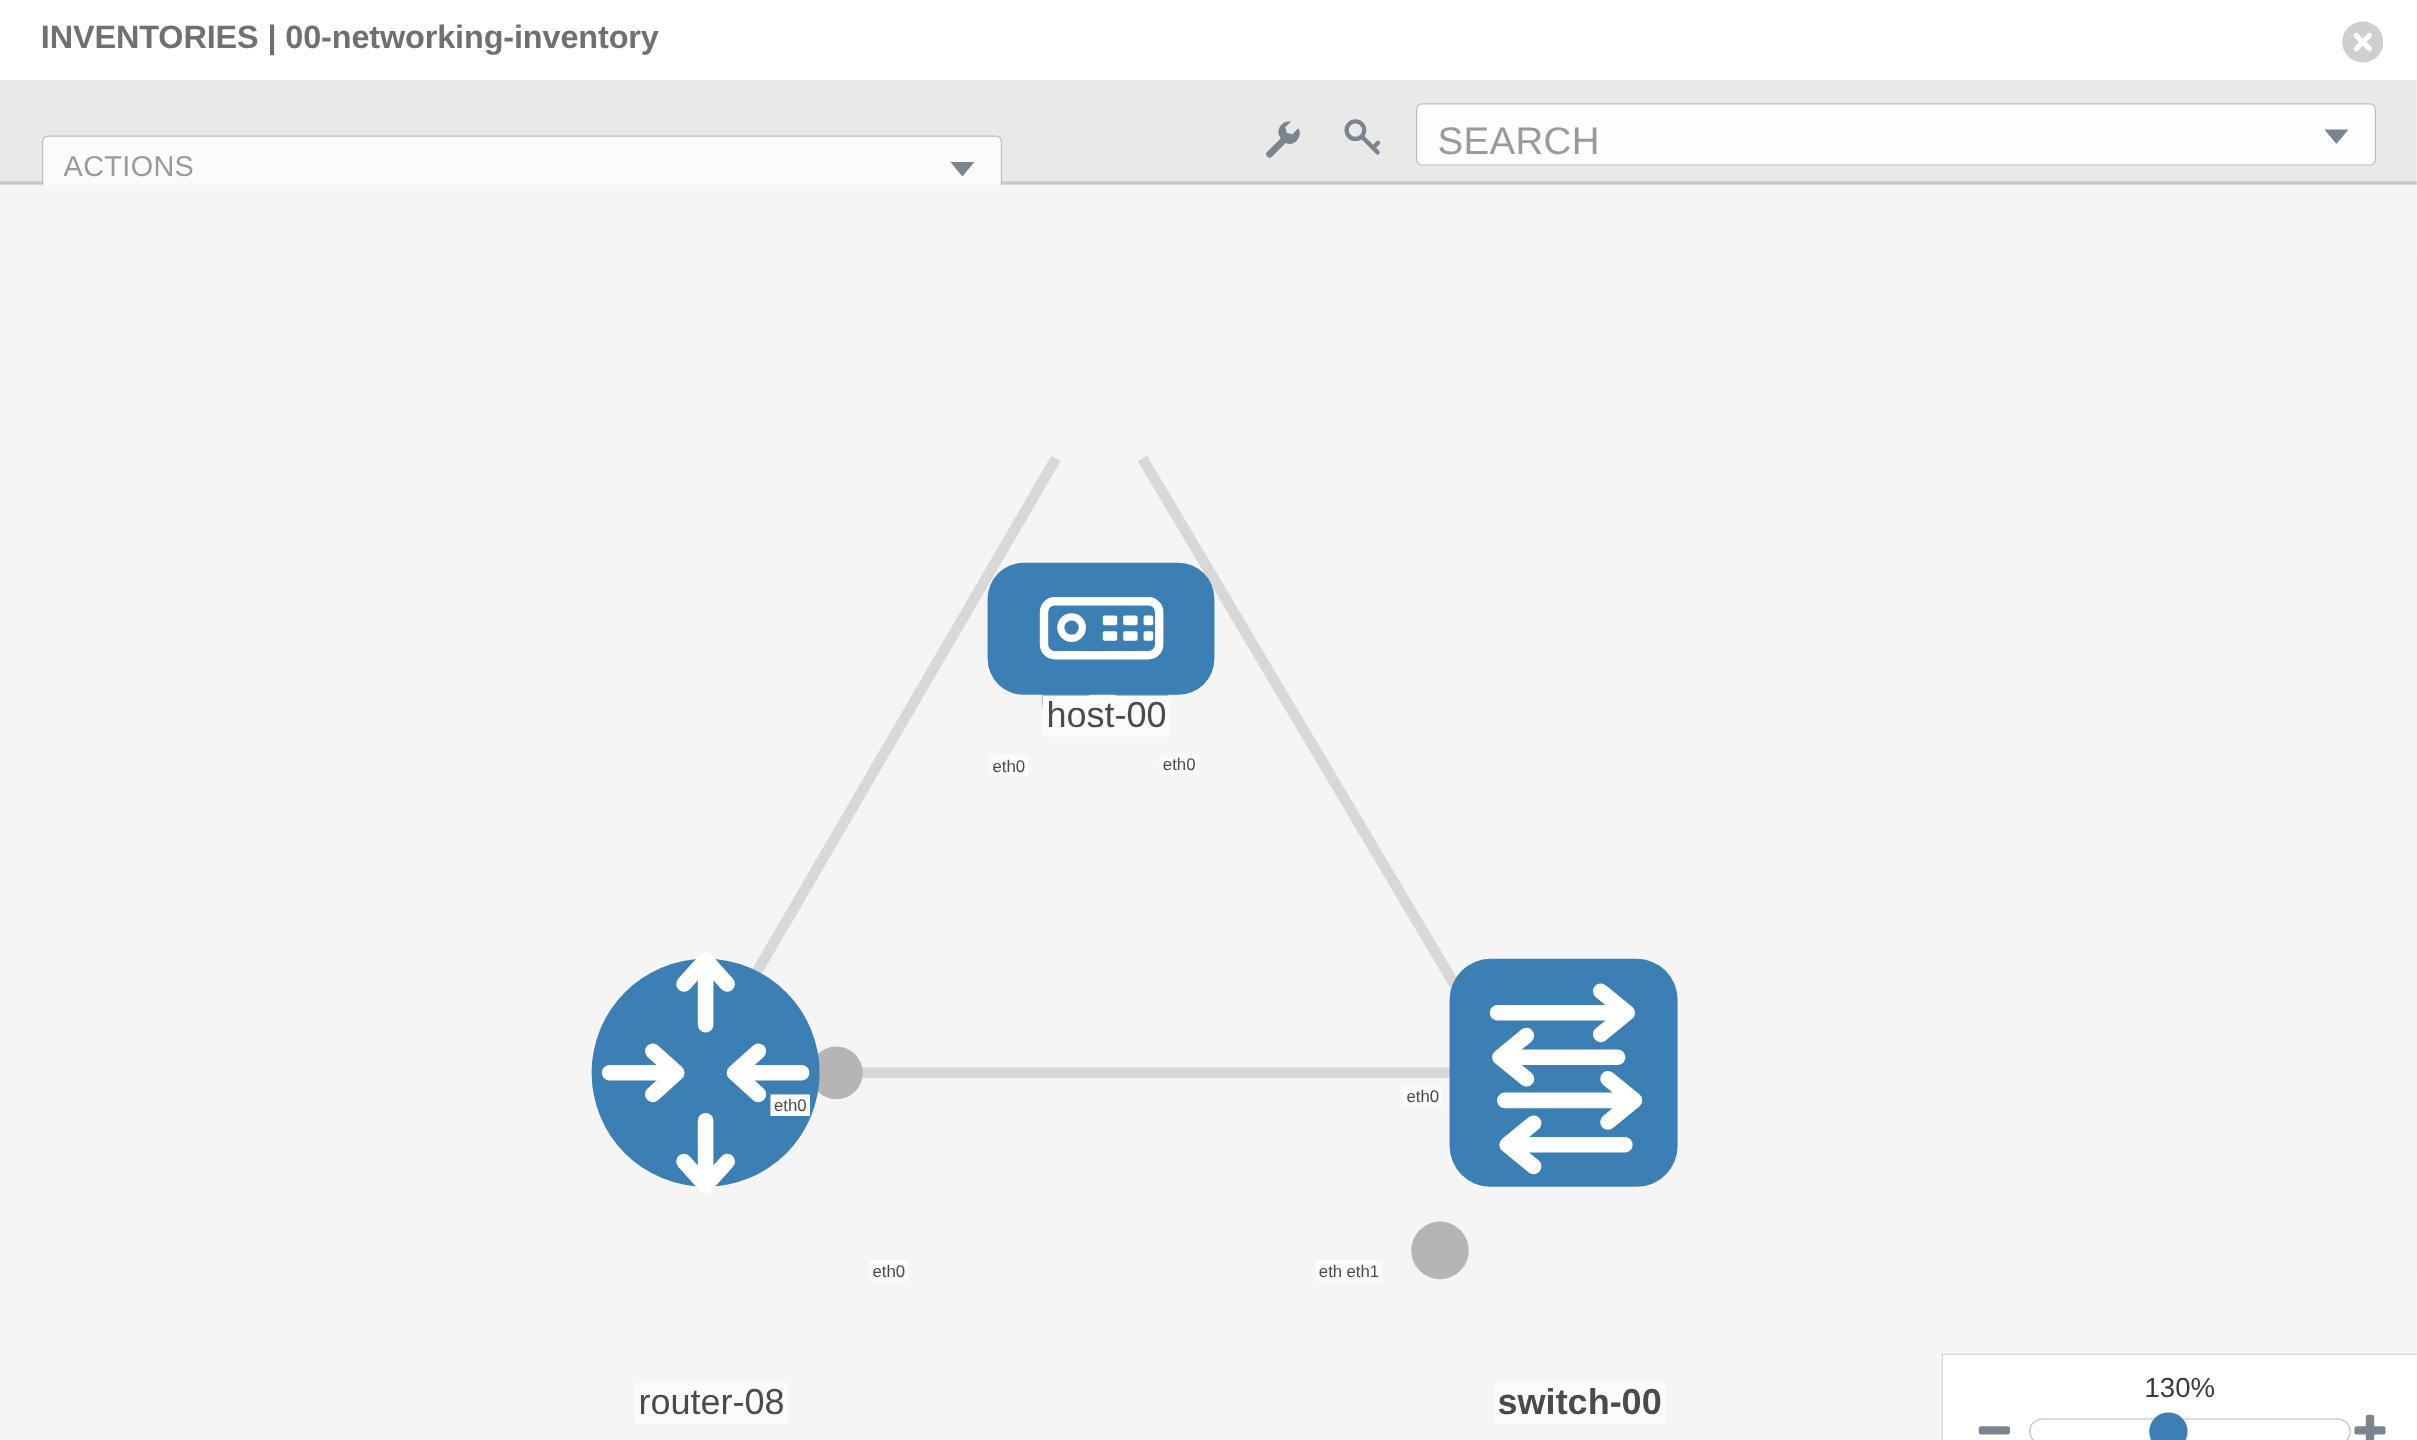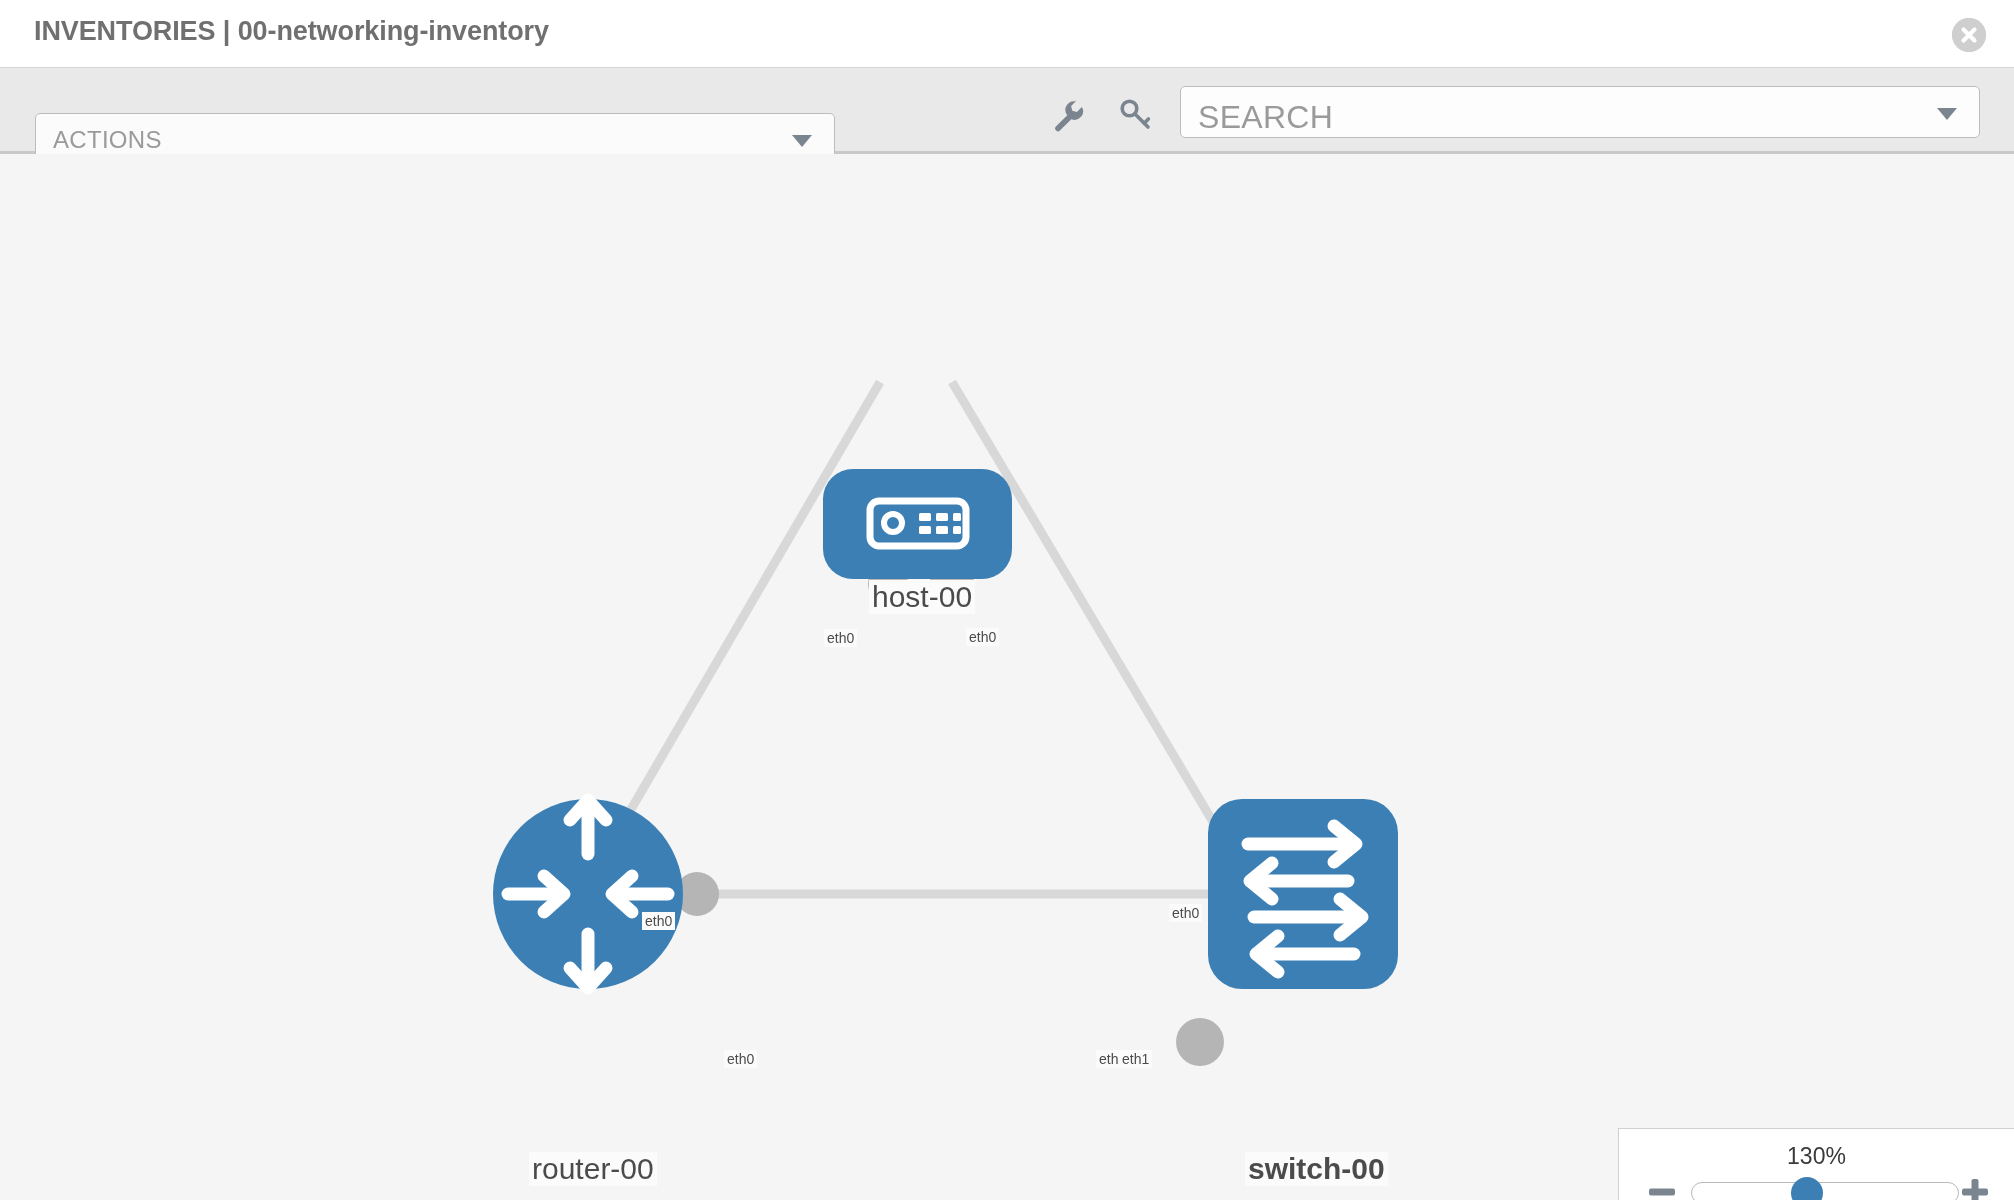--- a/index.html
+++ b/index.html
@@ -336,21 +336,21 @@
     <div class="lbl edge-label" style="left:642px; top:730px;">eth0</div>
 
     <div class="lbl edge-label" style="left:1169px; top:722px;">eth0</div>
 
     <div class="lbl edge-label" style="left:724px; top:868px;">eth0</div>
 
     <div class="lbl edge-label" style="left:1096px; top:868px;">eth0</div>
 
     <div class="lbl edge-label" style="left:1119px; top:868px;">eth1</div>
 
-    <div class="lbl node-label" style="left:529px; top:998px;">router-00</div>
+    <div class="lbl node-label" style="left:529px; top:998px;">router-08</div>
 
     <div class="lbl node-label" style="left:1245px; top:998px;font-weight:bold;">switch-00</div>
 
   </div>
 
   <div class="zoom-widget">
     <div class="zoom-pct">130%</div>
 
     <div class="zoom-minus">
       <svg width="34" height="34" viewBox="0 0 34 34" aria-hidden="true">

